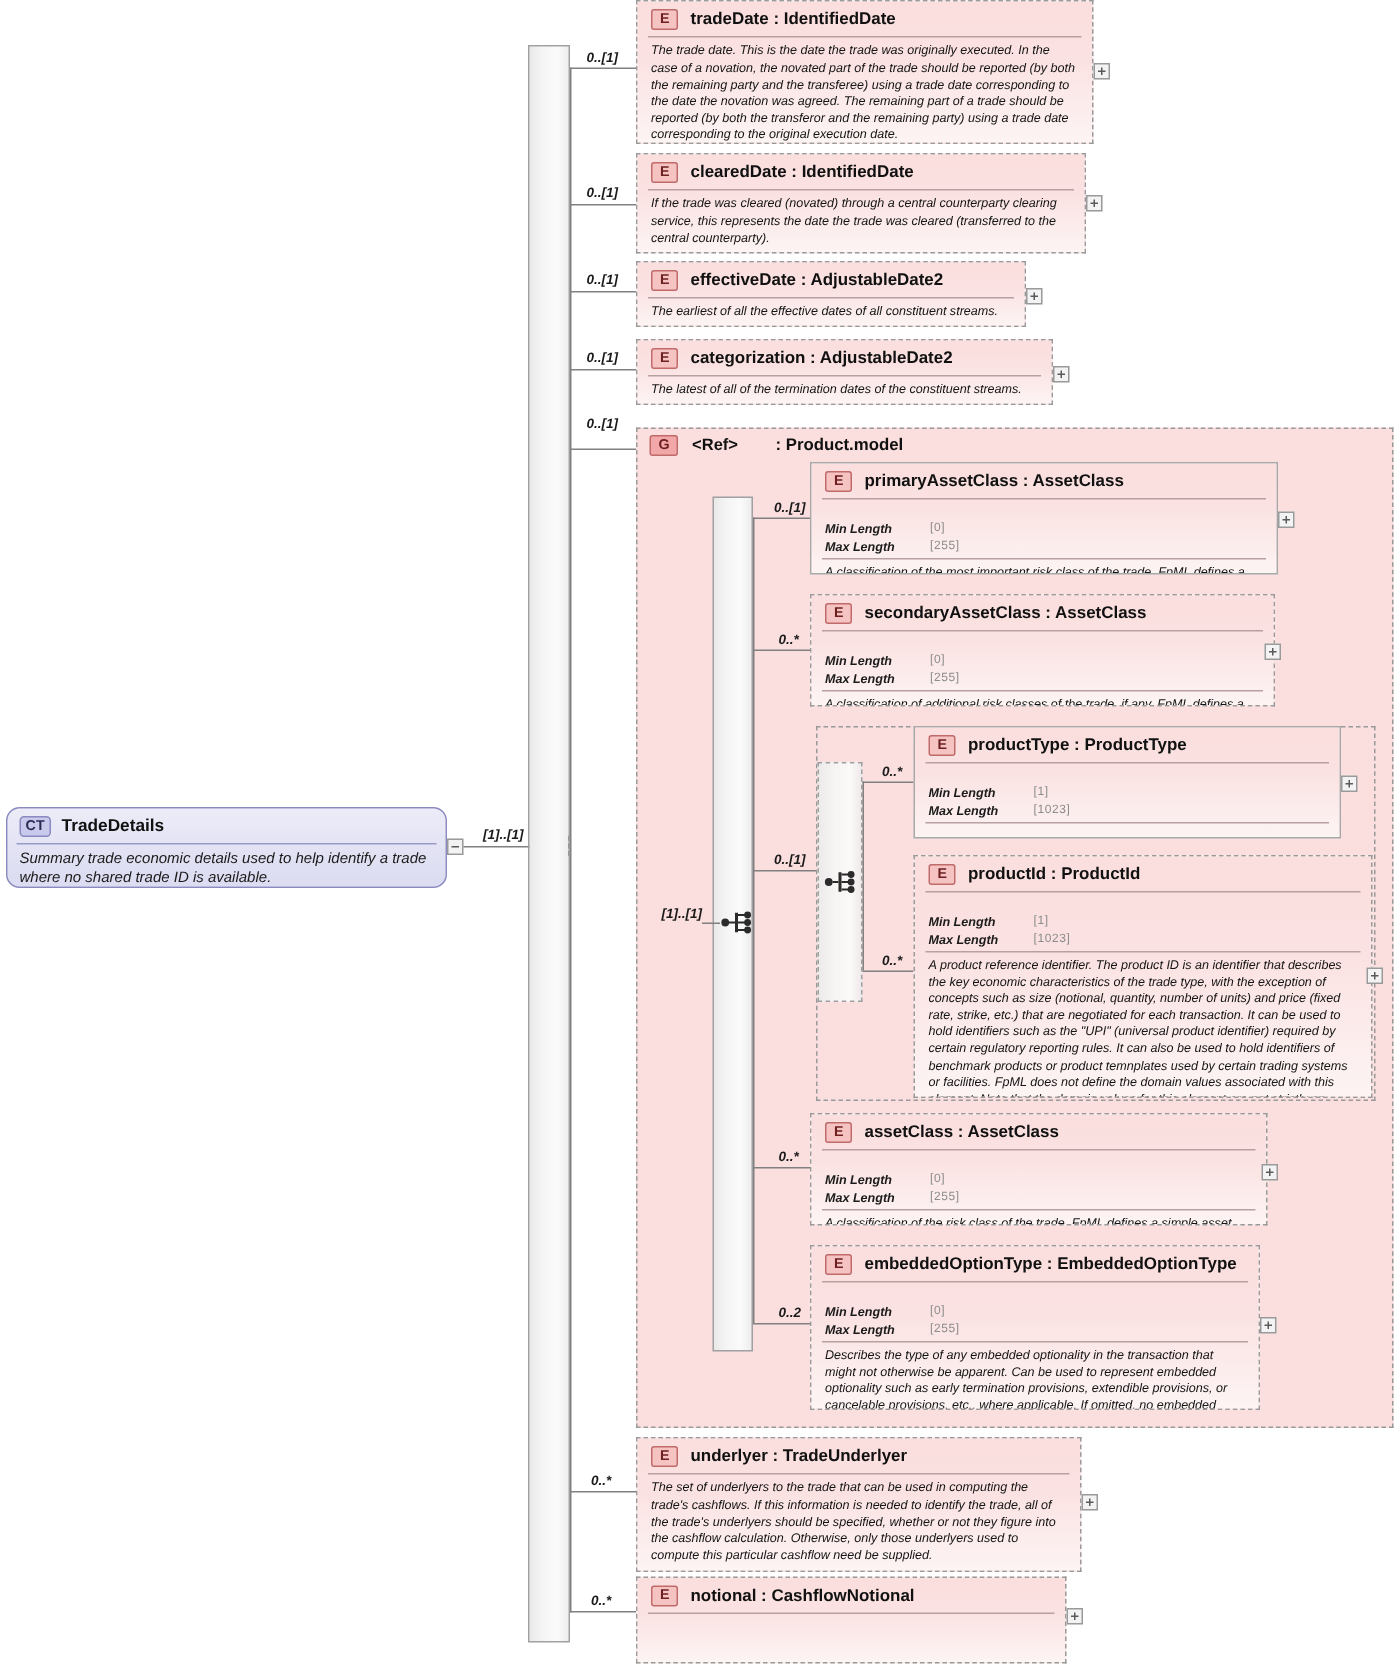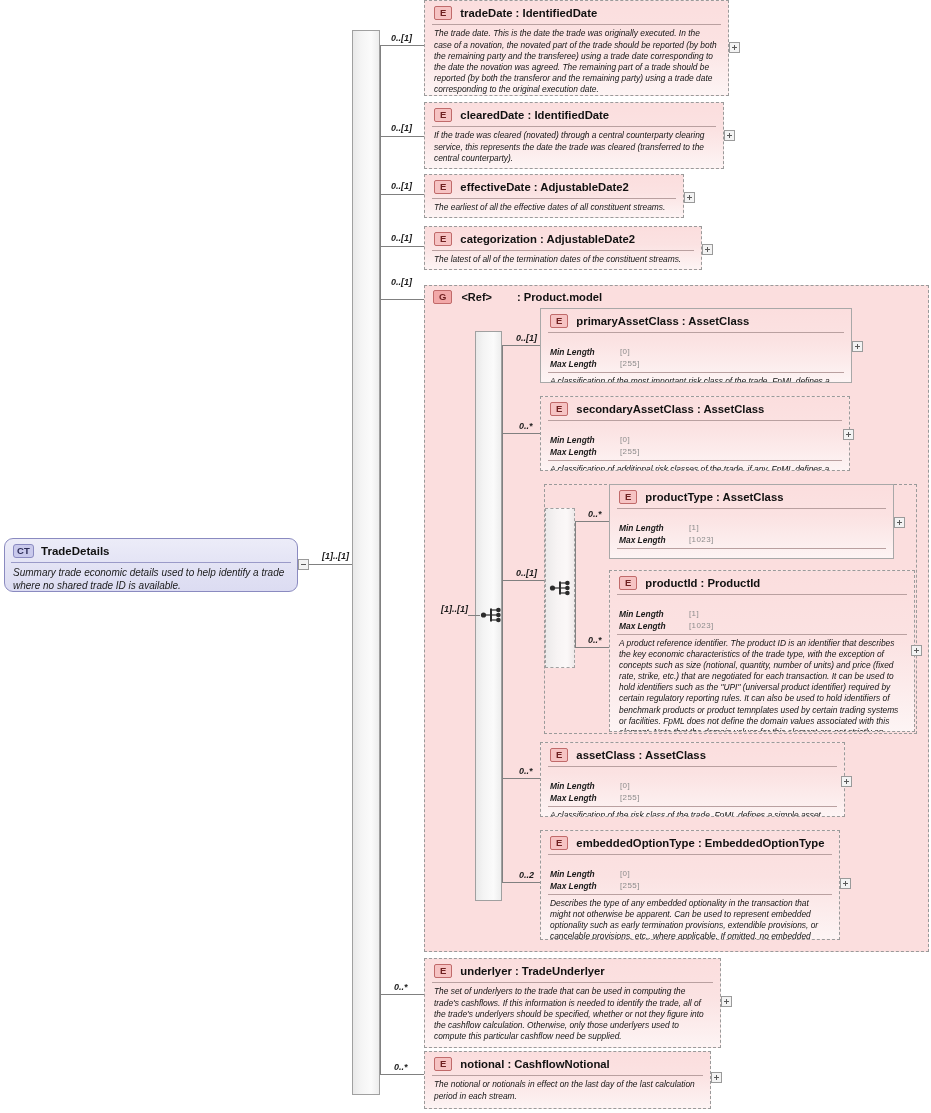--- a/index.html
+++ b/index.html
@@ -349,21 +349,21 @@
     <circle cx="18.4" cy="17" r="2.3" fill="#2b2b2b"></circle>
   </svg>
   <div class="vline" style="left:575px; top:521px; height:126px;"></div>
 
   <div class="hline" style="left:575px; top:521px; width:34px;"></div>
   <div class="card" style="left:588px; top:509px;">0..*</div>
   <div class="el-box solid" style="left:609px; top:484px; width:285px; height:75px;">
     <div class="el-inner">
       <div class="el-head">
         <span class="el-tag">E</span>
-        <span class="el-name">productType : AssetClass</span>
+        <span class="el-name">productType : ProductType</span>
       </div>
       <div class="el-rule"></div>
       <div class="el-facets">
         <span class="facet-label">Min Length</span>
         <span class="facet-val">[1]</span>
         <span class="facet-label">Max Length</span>
         <span class="facet-val">[1023]</span>
       </div>
       <div class="el-rule"></div>
     </div>
@@ -449,18 +449,17 @@
 
   <div class="hline" style="left:380px; top:1074px; width:44px;"></div>
   <div class="card" style="left:394px; top:1062px;">0..*</div>
   <div class="el-box" style="left:424px; top:1051px; width:287px; height:58px;">
     <div class="el-inner">
       <div class="el-head">
         <span class="el-tag">E</span>
         <span class="el-name">notional  : CashflowNotional</span>
       </div>
       <div class="el-rule"></div>
-      <div class="el-doc">The notional or notionals in effect on the last day of the last calculation period in each stream.</div>
     </div>
   </div>
   <div class="expander plus" style="left:711px; top:1072px;"></div>
 
 </div>
 
 </body></html>

